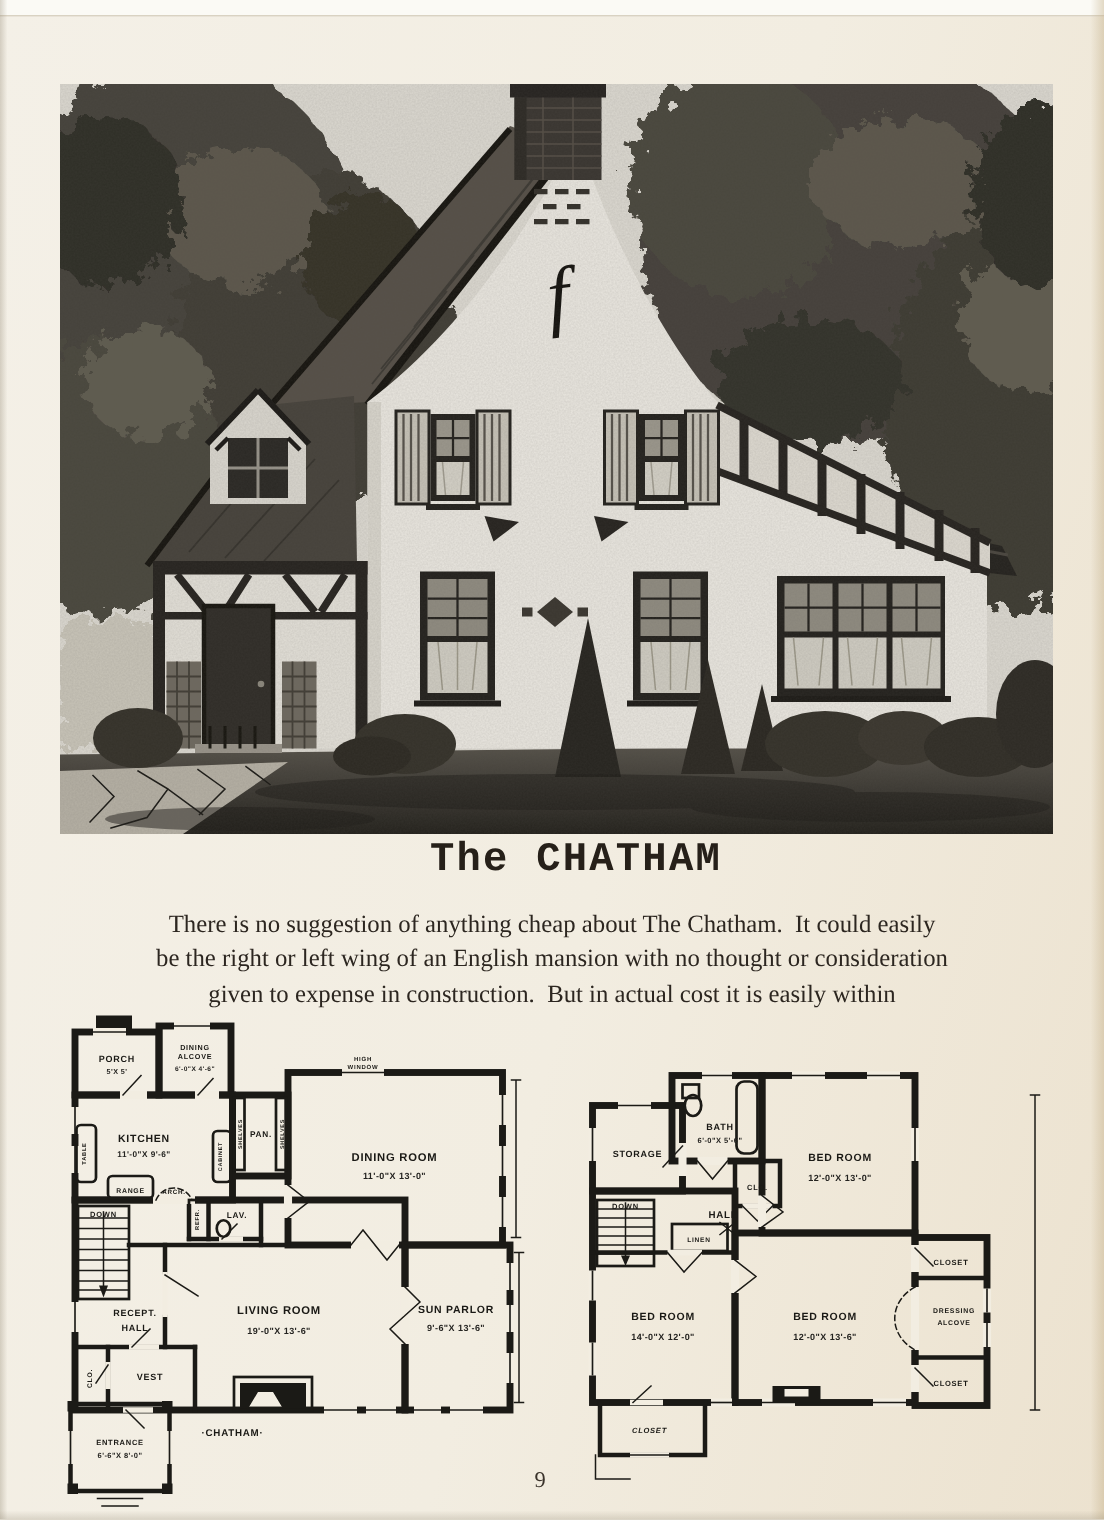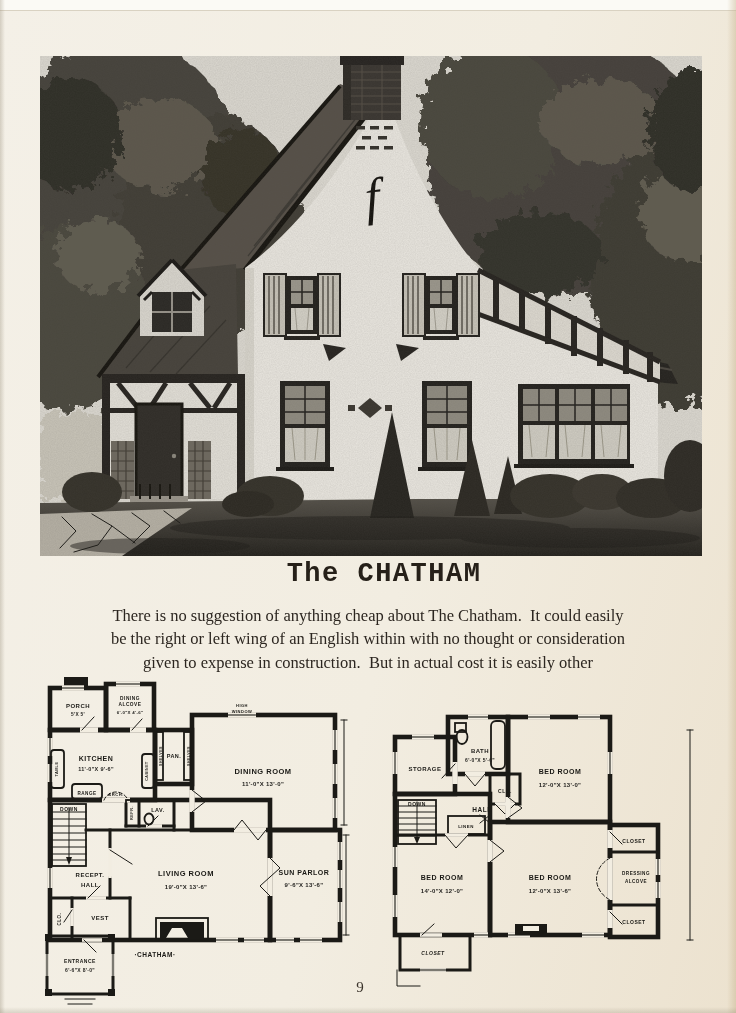--- a/index.html
+++ b/index.html
@@ -240,22 +240,22 @@
       <ellipse cx="540" cy="482" rx="120" ry="10"></ellipse>
     </g>
 
     <rect x="0" y="0" width="662" height="500" filter="url(#grain2)"></rect>
   </svg>
   </figure>
 
   <h1 class="title">The CHATHAM</h1>
   <div class="desc">
     <div>There is no suggestion of anything cheap about The Chatham.  It could easily</div>
-    <div>be the right or left wing of an English within with no thought or consideration</div>
-    <div>given to expense in construction.  But in actual cost it is easily other</div>
+    <div>be the right or left wing of an English mansion with no thought or consideration</div>
+    <div>given to expense in construction.  But in actual cost it is easily within</div>
   </div>
 
   <svg class="plan plan1" viewBox="0 0 312 333">
     <g>
       <rect class="w4" x="12" y="16" width="56" height="42"></rect>
       <rect class="dk" x="26" y="5" width="24" height="13"></rect>
       <rect class="w4" x="68" y="12" width="48" height="46"></rect>
       <rect class="w4" x="12" y="58" width="105" height="70"></rect>
       <rect class="w4" x="117" y="58" width="37" height="54"></rect>
       <rect class="w4" x="154" y="43" width="143" height="115"></rect>

